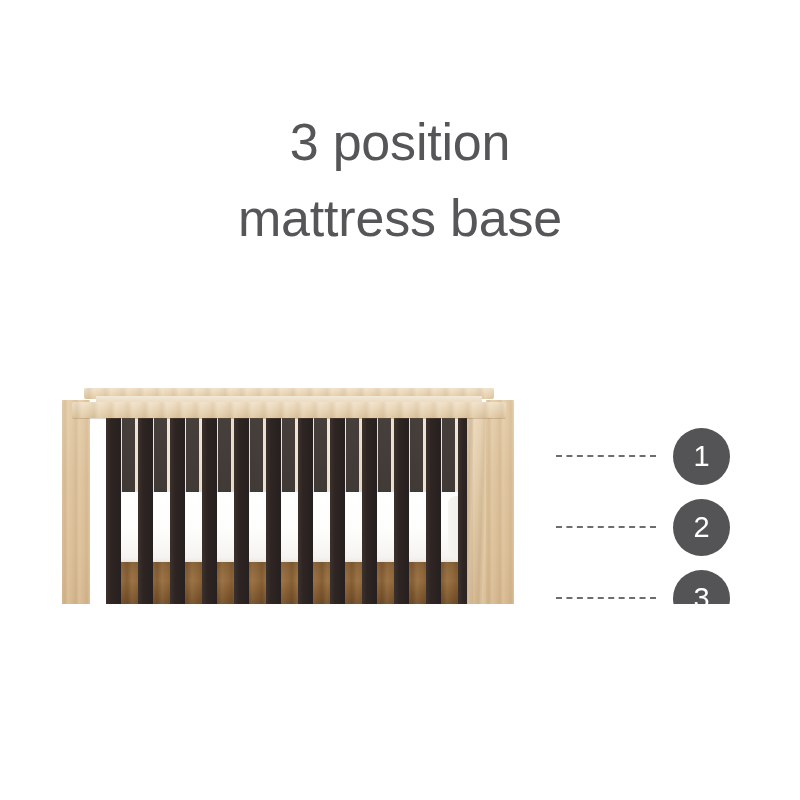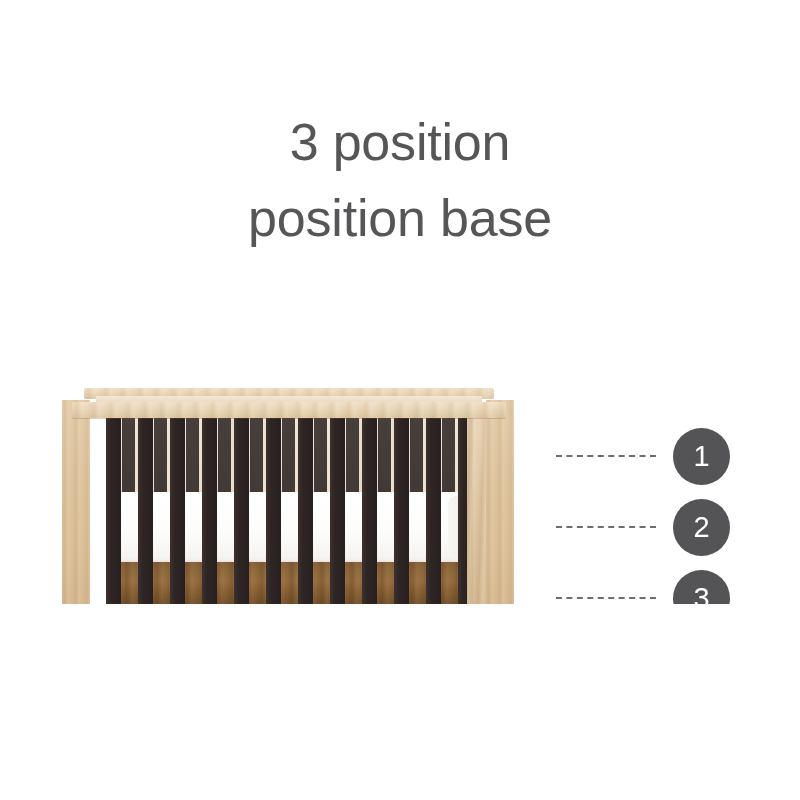--- a/index.html
+++ b/index.html
@@ -269,21 +269,21 @@
     user-select: none;
   }
 </style>
 </head>
 <body>
 
 <div id="stage">
 
   <div class="title-block">
     <span class="title-line">3 position</span>
-    <span class="title-line">position base</span>
+    <span class="title-line">mattress base</span>
   </div>
 
   <div id="crib">
 
     <div class="inner-back"></div>
 
     <div class="rail-back wood-top"></div>
     <div class="rail-back-inner"></div>
 
     <div class="slat-back" style="left:60px"></div>

